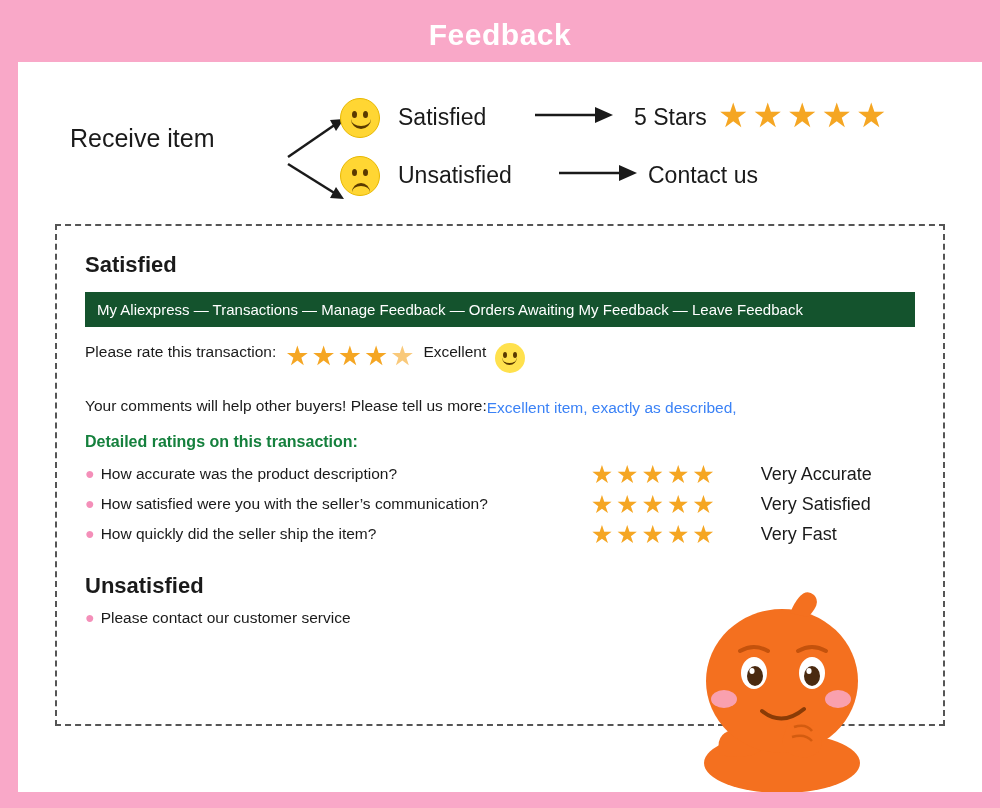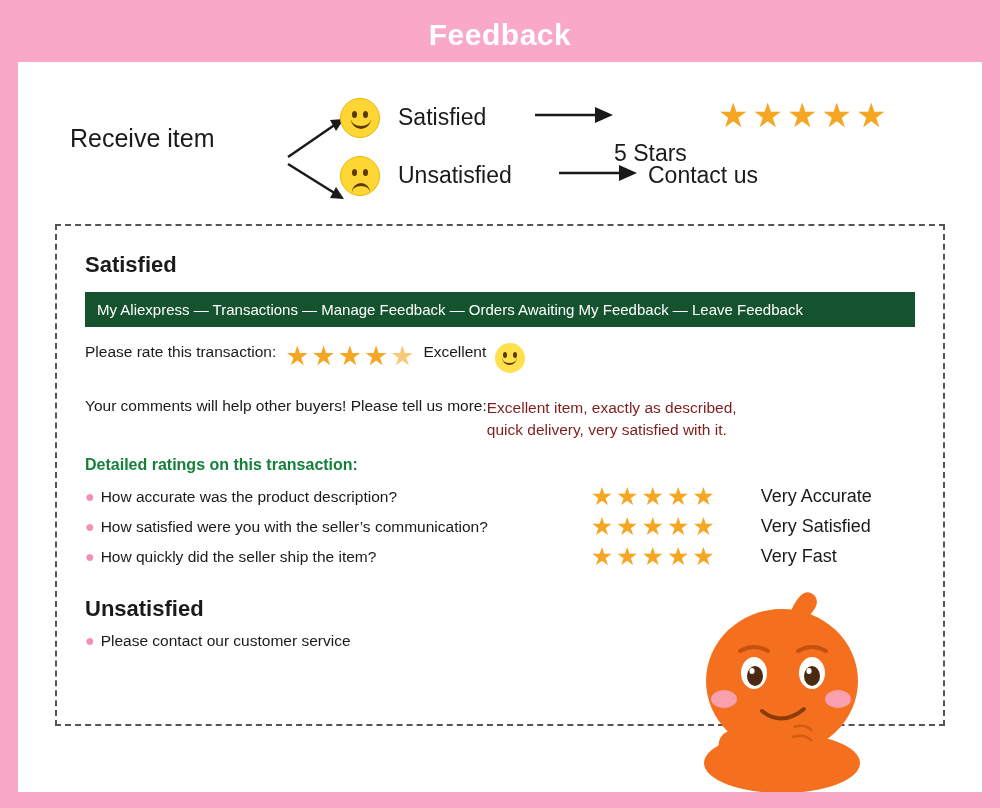--- a/index.html
+++ b/index.html
@@ -139,21 +139,21 @@
     border-radius: 0 0 16px 16px;
   }
   .comments-row {
     display: flex;
     font-size: 15.5px;
     color: #1a1a1a;
     margin-bottom: 14px;
     margin-top: 24px;
   }
   .comment-text {
-    color: #7f1d1d;
+    color: #3b82f6;
     line-height: 1.45;
   }
   .detailed-title {
     font-size: 16px;
     font-weight: bold;
     color: #15803d;
     margin-bottom: 8px;
   }
   .rating-item {
     display: flex;
@@ -207,21 +207,21 @@
       <span class="eye l"></span>
         <span class="eye r"></span>
         <span class="mouth-happy"></span>
     </div>
     <div class="flow-label" style="left:380px; top:42px;">Satisfied</div>
 
     <svg class="arrow-svg" style="left:517px; top:42px;" width="80" height="22" viewBox="0 0 80 22">
       <line x1="0" y1="11" x2="63" y2="11" stroke="#1a1a1a" stroke-width="2.5"></line>
       <polygon points="78,11 60,3 60,19" fill="#1a1a1a"></polygon>
     </svg>
-    <div class="flow-label" style="left:596px; top:42px;margin-top:36px;">5 Stars</div>
+    <div class="flow-label" style="left:616px; top:42px;">5 Stars</div>
     <div class="stars-row" style="left:700px; top:36px;">
       <span class="star">★</span>
       <span class="star">★</span>
       <span class="star">★</span>
       <span class="star">★</span>
       <span class="star">★</span>
     </div>
 
     <div class="smiley" style="left:322px; top:94px;">
       <span class="eye l"></span>
@@ -257,21 +257,20 @@
         <span class="eye l"></span>
           <span class="eye r"></span>
           <span class="mouth"></span>
       </span>
     </div>
 
     <div class="comments-row">
       <span>Your comments will help other buyers! Please tell us more:</span>
       <span class="comment-text">
         <span>Excellent item, exactly as described,</span><br>
-        <span>quick delivery, very satisfied with it.</span>
       </span>
     </div>
 
     <div class="detailed-title">Detailed ratings on this transaction:</div>
 
     <div class="rating-item">
       <span class="bullet">●</span>
       <span class="rating-q">How accurate was the product description?</span>
       <span class="rating-stars">
         <span class="star small">★</span>

